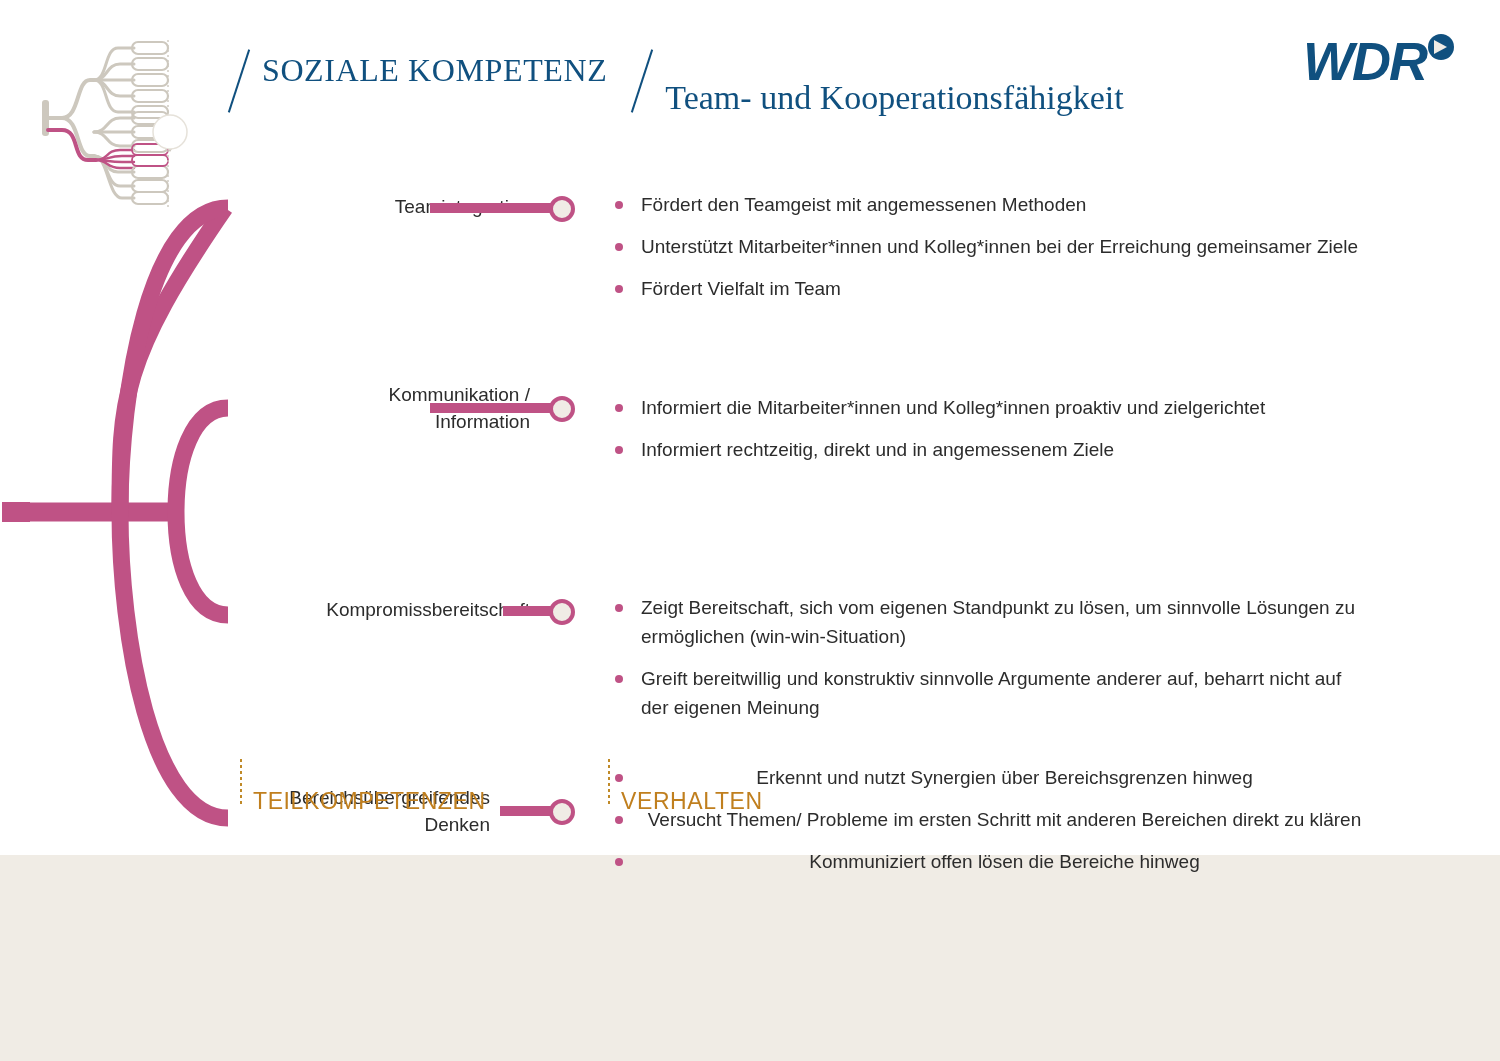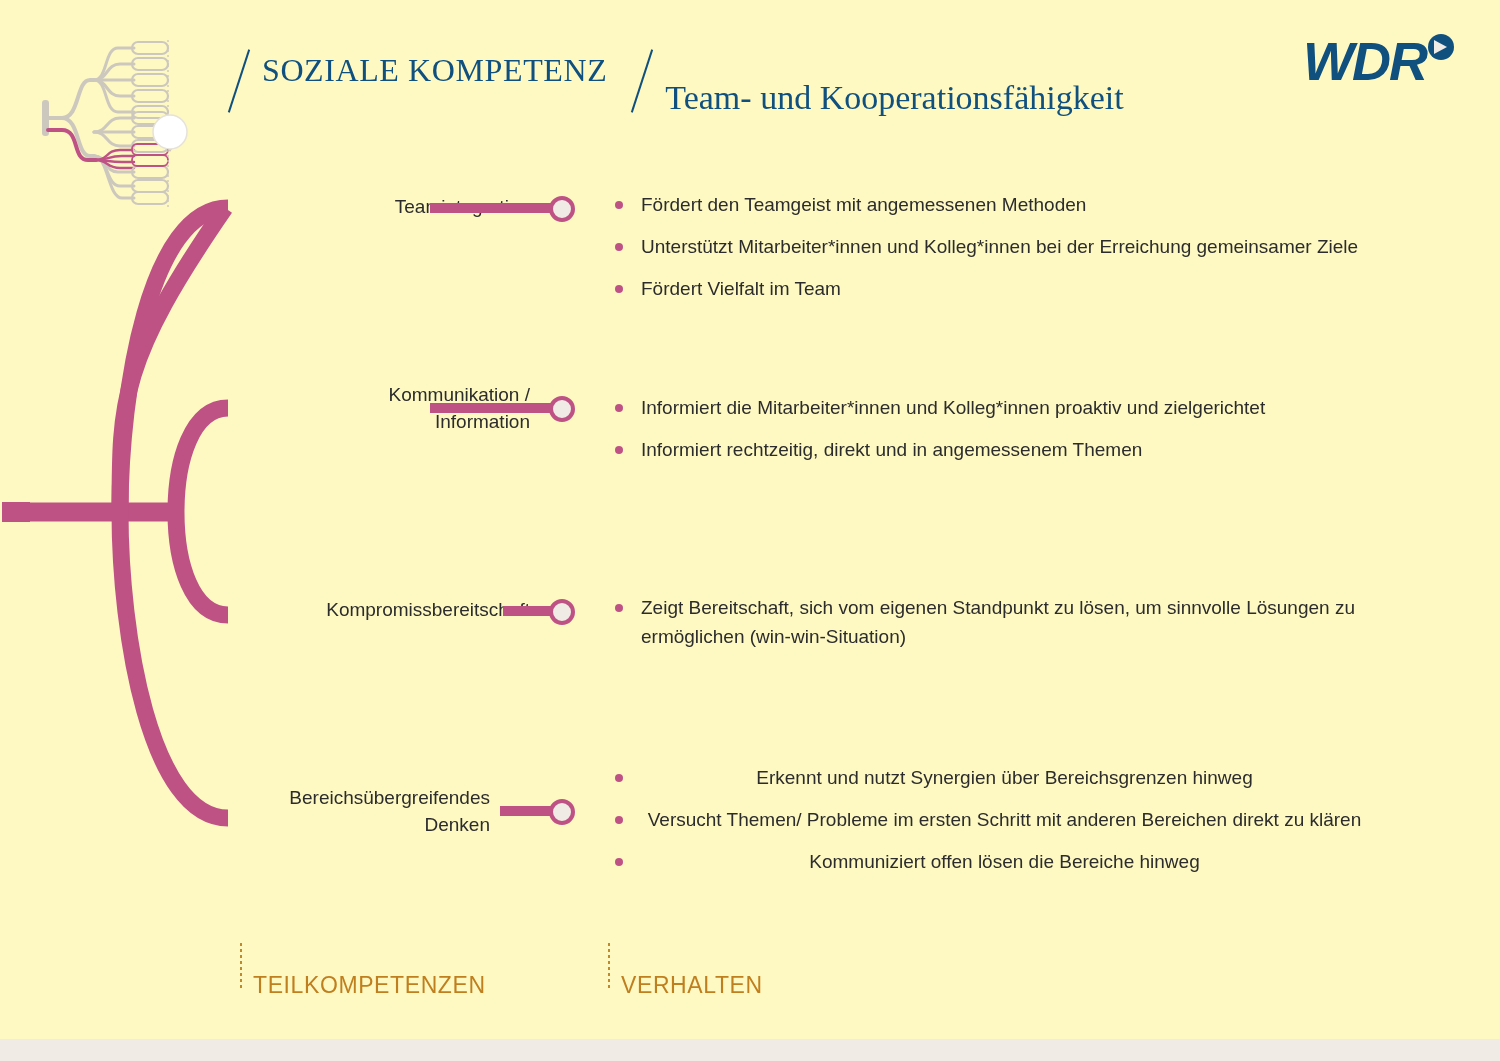--- a/index.html
+++ b/index.html
@@ -10,22 +10,22 @@
     width: 1500px;
     height: 1061px;
     background: #f0ece5;
     font-family: "Liberation Sans", sans-serif;
     overflow: hidden;
     position: relative;
   }
   .page {
     position: relative;
     width: 1500px;
-    height: 1039px;
-    background: #fef9c3;
+    height: 855px;
+    background: #ffffff;
   }
 
   
   .header {
     position: absolute;
     left: 0; top: 0;
     width: 1500px; height: 160px;
   }
   .header-titles {
     position: absolute;
@@ -331,33 +331,35 @@
 
   <div class="group" style="left:0;top:0;">
     <div class="g-label" style="left:240px; top:381px; width:290px;">Kommunikation /
 Information</div>
     <div class="connector" style="left:430px; top:396px; width:145px;">
       <div class="bar" style="width:133px;"></div>
       <div class="ring"></div>
     </div>
     <div class="bullets" style="left:608px; top:393px; width:820px;">
       <div class="bullet">Informiert die Mitarbeiter*innen und Kolleg*innen proaktiv und zielgerichtet</div>
-      <div class="bullet">Informiert rechtzeitig, direkt und in angemessenem Themen</div>
+      <div class="bullet">Informiert rechtzeitig, direkt und in angemessenem Ziele</div>
     </div>
   </div>
 
   <div class="group" style="left:0;top:0;">
     <div class="g-label" style="left:180px; top:596px; width:350px;">Kompromissbereitschaft</div>
     <div class="connector" style="left:503px; top:599px; width:72px;">
       <div class="bar" style="width:60px;"></div>
       <div class="ring"></div>
     </div>
     <div class="bullets" style="left:608px; top:593px; width:760px;">
       <div class="bullet">Zeigt Bereitschaft, sich vom eigenen Standpunkt zu lösen,
 um sinnvolle Lösungen zu ermöglichen (win-win-Situation)</div>
+      <div class="bullet">Greift bereitwillig und konstruktiv sinnvolle Argumente anderer auf,
+beharrt nicht auf der eigenen Meinung</div>
     </div>
   </div>
 
   <div class="group" style="left:0;top:0;">
     <div class="g-label" style="left:200px; top:784px; width:290px;">Bereichsübergreifendes
 Denken</div>
     <div class="connector" style="left:500px; top:799px; width:75px;">
       <div class="bar" style="width:63px;"></div>
       <div class="ring"></div>
     </div>

